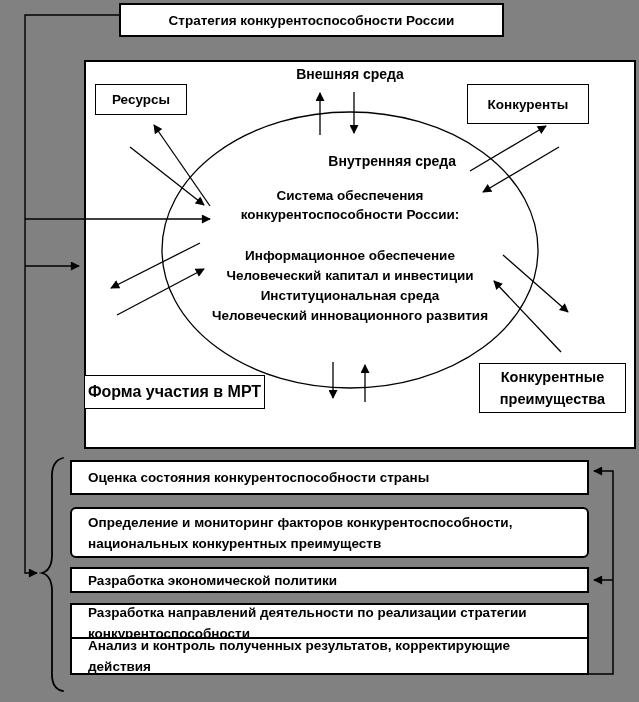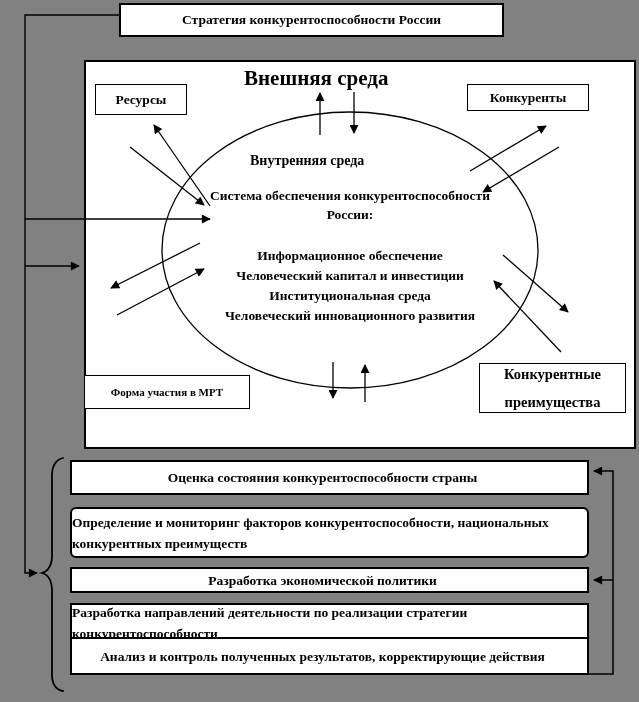--- a/index.html
+++ b/index.html
@@ -1,49 +1,49 @@
 <!DOCTYPE html>
 <html><head>
 <meta charset="utf-8">
 <style>
   html,body{margin:0;padding:0;}
   .canvas{
     position:relative;
     width:639px;height:702px;
     background:#818181;
-    font-family:Liberation Serif, serif;
+    font-family:Liberation Sans, sans-serif;
     font-weight:bold;
     color:#000;
     overflow:hidden;
   }
   .abs{position:absolute;box-sizing:border-box;}
   .box{
     position:absolute;box-sizing:border-box;
     background:#ffffff;border:2px solid #000;
     display:flex;align-items:center;justify-content:center;
     text-align:center;
   }
   .thinbox{border-width:1.5px;}
   .overlay{position:absolute;left:0;top:0;pointer-events:none;}
   .title-box{left:119px;top:3px;width:385px;height:34px;font-size:13.5px;}
   .main-box{left:84px;top:60px;width:552px;height:389px;}
-  .external-label{left:244px;top:66px;width:212px;text-align:left;font-size:21px;}
+  .external-label{left:244px;top:66px;width:212px;text-align:center;font-size:14px;}
   .resources-box{left:95px;top:84px;width:92px;height:31px;font-size:13.5px;}
-  .competitors-box{left:467px;top:84px;width:122px;height:27px;font-size:13.5px;}
-  .mrt-box{left:84px;top:375px;width:166px;height:34px;font-size:11px;}
-  .advantages-box{left:479px;top:363px;width:147px;height:50px;font-size:14.5px;line-height:28px;padding:0 4px;}
-  .internal-label{left:250px;top:153px;width:200px;text-align:left;font-size:14px;}
+  .competitors-box{left:467px;top:84px;width:122px;height:40px;font-size:13.5px;}
+  .mrt-box{left:84px;top:375px;width:181px;height:34px;font-size:16px;}
+  .advantages-box{left:479px;top:363px;width:147px;height:50px;font-size:14.5px;line-height:22px;padding:0 4px;}
+  .internal-label{left:256px;top:153px;width:200px;text-align:right;font-size:14px;}
   .system-heading{left:205px;top:186px;width:290px;text-align:center;font-size:13.5px;line-height:19px;}
   .system-items{left:160px;top:246px;width:380px;text-align:center;font-size:13.5px;line-height:20px;}
   .step{
     position:absolute;box-sizing:border-box;left:70px;width:519px;
     background:#ffffff;border:2px solid #000;
     display:flex;align-items:center;
     font-size:13.5px;line-height:21px;
-    padding:2px 14px 2px 0;text-align:left;justify-content:center;
+    padding:2px 14px 2px 16px;text-align:left;
   }
   .step1{top:460px;height:35px;}
   .step2{top:507px;height:51px;border-radius:6px;}
   .step3{top:567px;height:26px;}
   .step4{top:603px;height:40px;}
   .step5{top:637px;height:38px;}
 </style>
 </head>
 <body>
 

